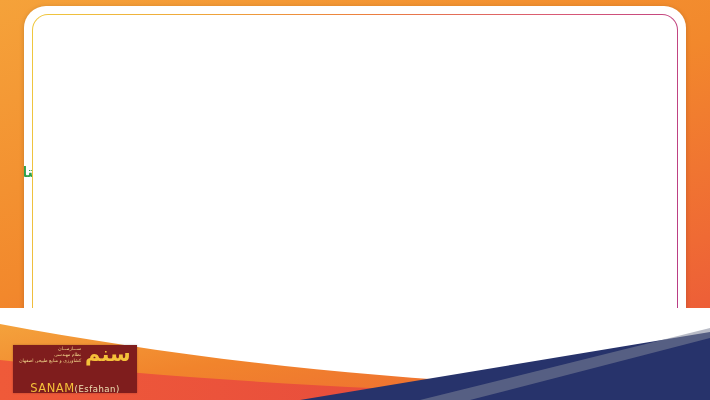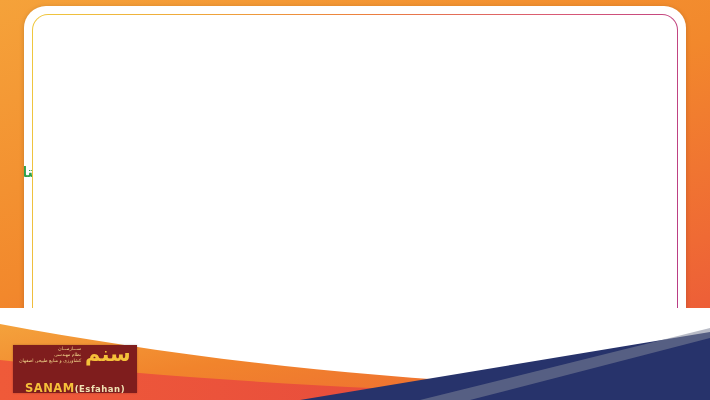--- a/index.html
+++ b/index.html
@@ -156,21 +156,21 @@
   }
   .sanam-top { display: flex; align-items: center; gap: 4px; direction: rtl; }
   .sanam-mark {
     font-size: 21px; font-weight: bold; color: #f5c13a;
     line-height: 1; letter-spacing: -1px;
   }
   .sanam-lines { display: flex; flex-direction: column; gap: 1px; text-align: right; }
   .sanam-lines span { font-size: 4.6px; color: #f3d98c; white-space: nowrap; letter-spacing: .2px; }
   .sanam-en {
     margin-top: 16px;
-    font-size: 11.5px; font-weight: bold; color: #f5c13a;
+    font-size: 11.5px; font-weight: normal; color: #f5c13a;
     letter-spacing: .5px; direction: ltr;
   }
   .sanam-en .paren { font-size: 8.5px; color: #f0e2b4; }
 </style>
 </head>
 <body>
 
 <div id="page">
 
   <div class="bg-orange"></div>

